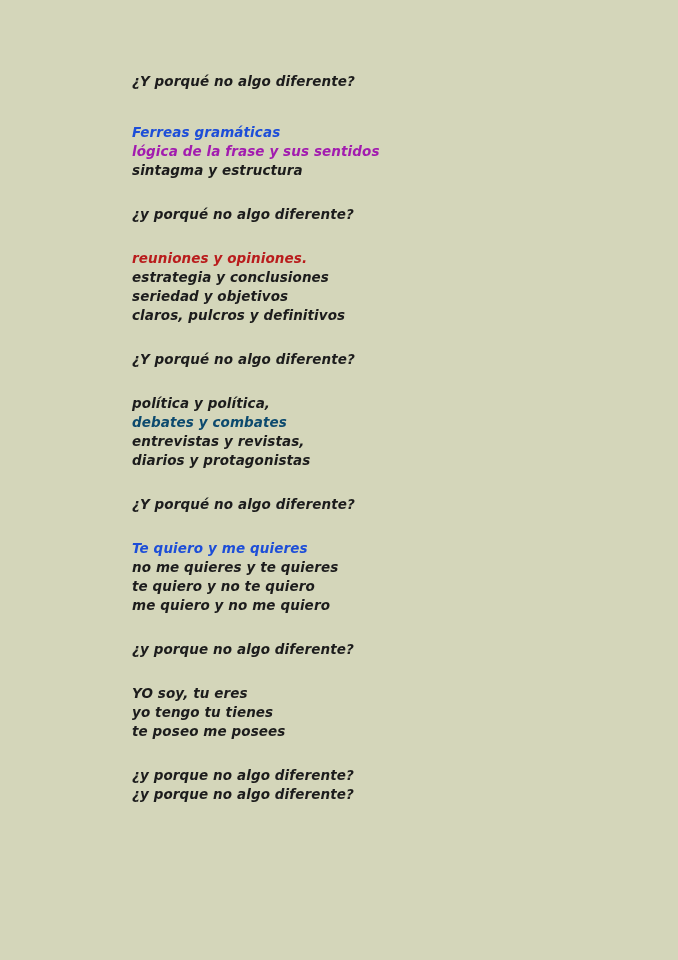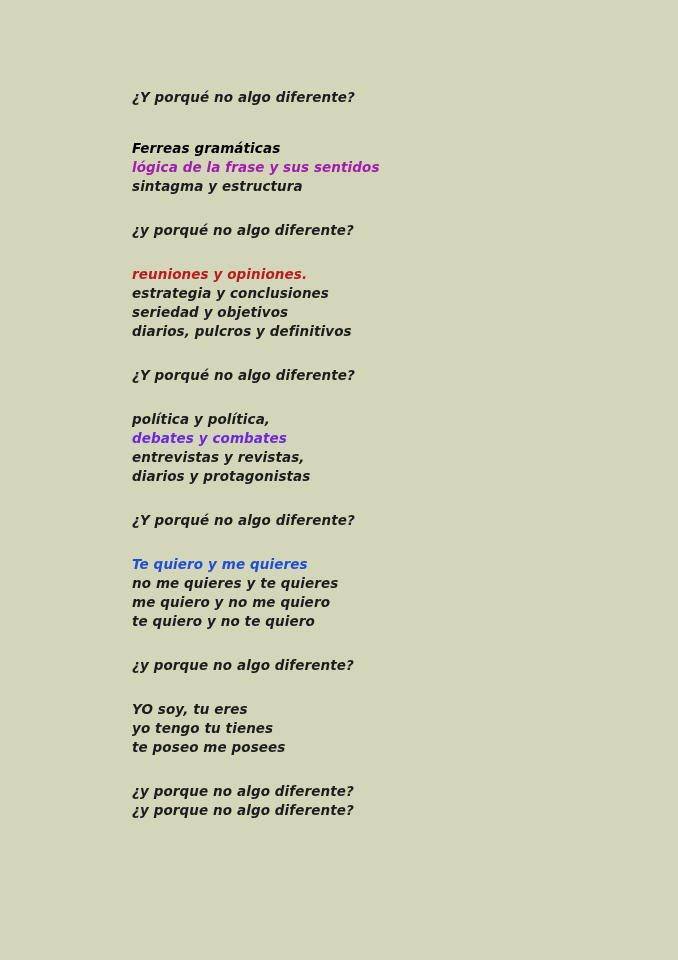--- a/index.html
+++ b/index.html
@@ -15,21 +15,21 @@
   }
   .page {
     position: relative;
     width: 678px;
     height: 960px;
     box-sizing: border-box;
   }
   .poem {
     position: absolute;
     left: 132px;
-    top: 88px;
+    top: 72px;
     width: 470px;
   }
   .stanza {
     margin: 0 0 25px 0;
   }
   .stanza.gap-large {
     margin-bottom: 32px;
   }
   .line {
     font-family: "DejaVu Sans", sans-serif;
@@ -44,50 +44,50 @@
 </style>
 </head>
 <body style="background: rgb(212, 214, 186);">
 
 <div class="page">
   <div class="poem">
       <div class="stanza gap-large">
         <div class="line" style="color: rgb(28, 28, 28);">¿Y porqué no algo diferente?</div>
       </div>
       <div class="stanza">
-        <div class="line" style="color: #000000;">Ferreas gramáticas</div>
+        <div class="line" style="color: #1d4ed8;">Ferreas gramáticas</div>
         <div class="line" style="color: #a21caf;">lógica de la frase y sus sentidos</div>
         <div class="line" style="color: rgb(28, 28, 28);">sintagma y estructura</div>
       </div>
       <div class="stanza">
         <div class="line" style="color: rgb(28, 28, 28);">¿y porqué no algo diferente?</div>
       </div>
       <div class="stanza">
         <div class="line" style="color: #b91c1c;">reuniones y opiniones.</div>
         <div class="line" style="color: rgb(28, 28, 28);">estrategia y conclusiones</div>
         <div class="line" style="color: rgb(28, 28, 28);">seriedad y objetivos</div>
-        <div class="line" style="color: rgb(28, 28, 28);">diarios, pulcros y definitivos</div>
+        <div class="line" style="color: rgb(28, 28, 28);">claros, pulcros y definitivos</div>
       </div>
       <div class="stanza">
         <div class="line" style="color: rgb(28, 28, 28);">¿Y porqué no algo diferente?</div>
       </div>
       <div class="stanza">
         <div class="line" style="color: rgb(28, 28, 28);">política y política,</div>
-        <div class="line" style="color: #6d28d9;">debates y combates</div>
+        <div class="line" style="color: #0c4a6e;">debates y combates</div>
         <div class="line" style="color: rgb(28, 28, 28); font-style: italic;">entrevistas y revistas,</div>
         <div class="line" style="color: rgb(28, 28, 28);">diarios y protagonistas</div>
       </div>
       <div class="stanza">
         <div class="line" style="color: rgb(28, 28, 28);">¿Y porqué no algo diferente?</div>
       </div>
       <div class="stanza">
         <div class="line" style="color: #1d4ed8;">Te quiero y me quieres</div>
         <div class="line" style="color: rgb(28, 28, 28);">no me quieres y te quieres</div>
+        <div class="line" style="color: rgb(28, 28, 28);">te quiero y no te quiero</div>
         <div class="line" style="color: rgb(28, 28, 28);">me quiero y no me quiero</div>
-        <div class="line" style="color: rgb(28, 28, 28);">te quiero y no te quiero</div>
       </div>
       <div class="stanza">
         <div class="line" style="color: rgb(28, 28, 28);">¿y porque no algo diferente?</div>
       </div>
       <div class="stanza">
         <div class="line" style="color: rgb(28, 28, 28);">YO soy, tu eres</div>
         <div class="line" style="color: rgb(28, 28, 28);">yo tengo tu tienes</div>
         <div class="line" style="color: rgb(28, 28, 28); font-style: italic;">te poseo me posees</div>
       </div>
       <div class="stanza">

